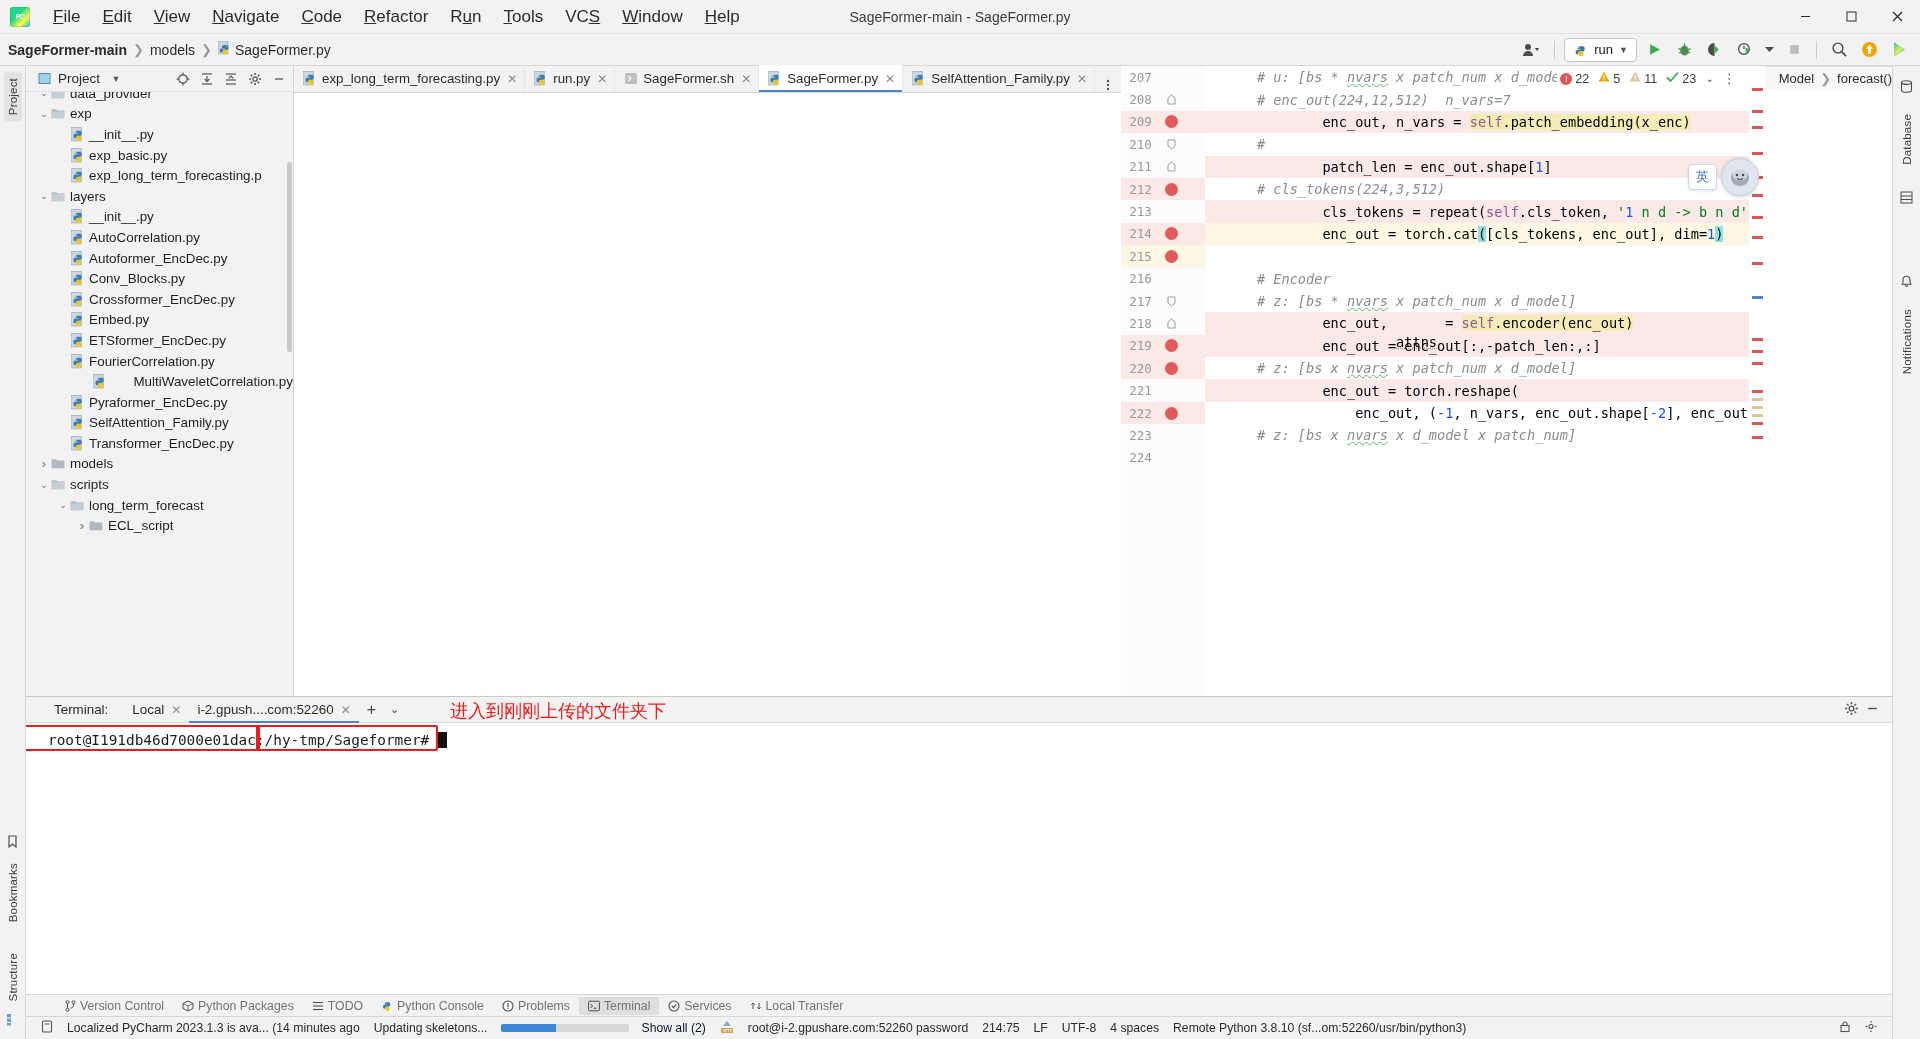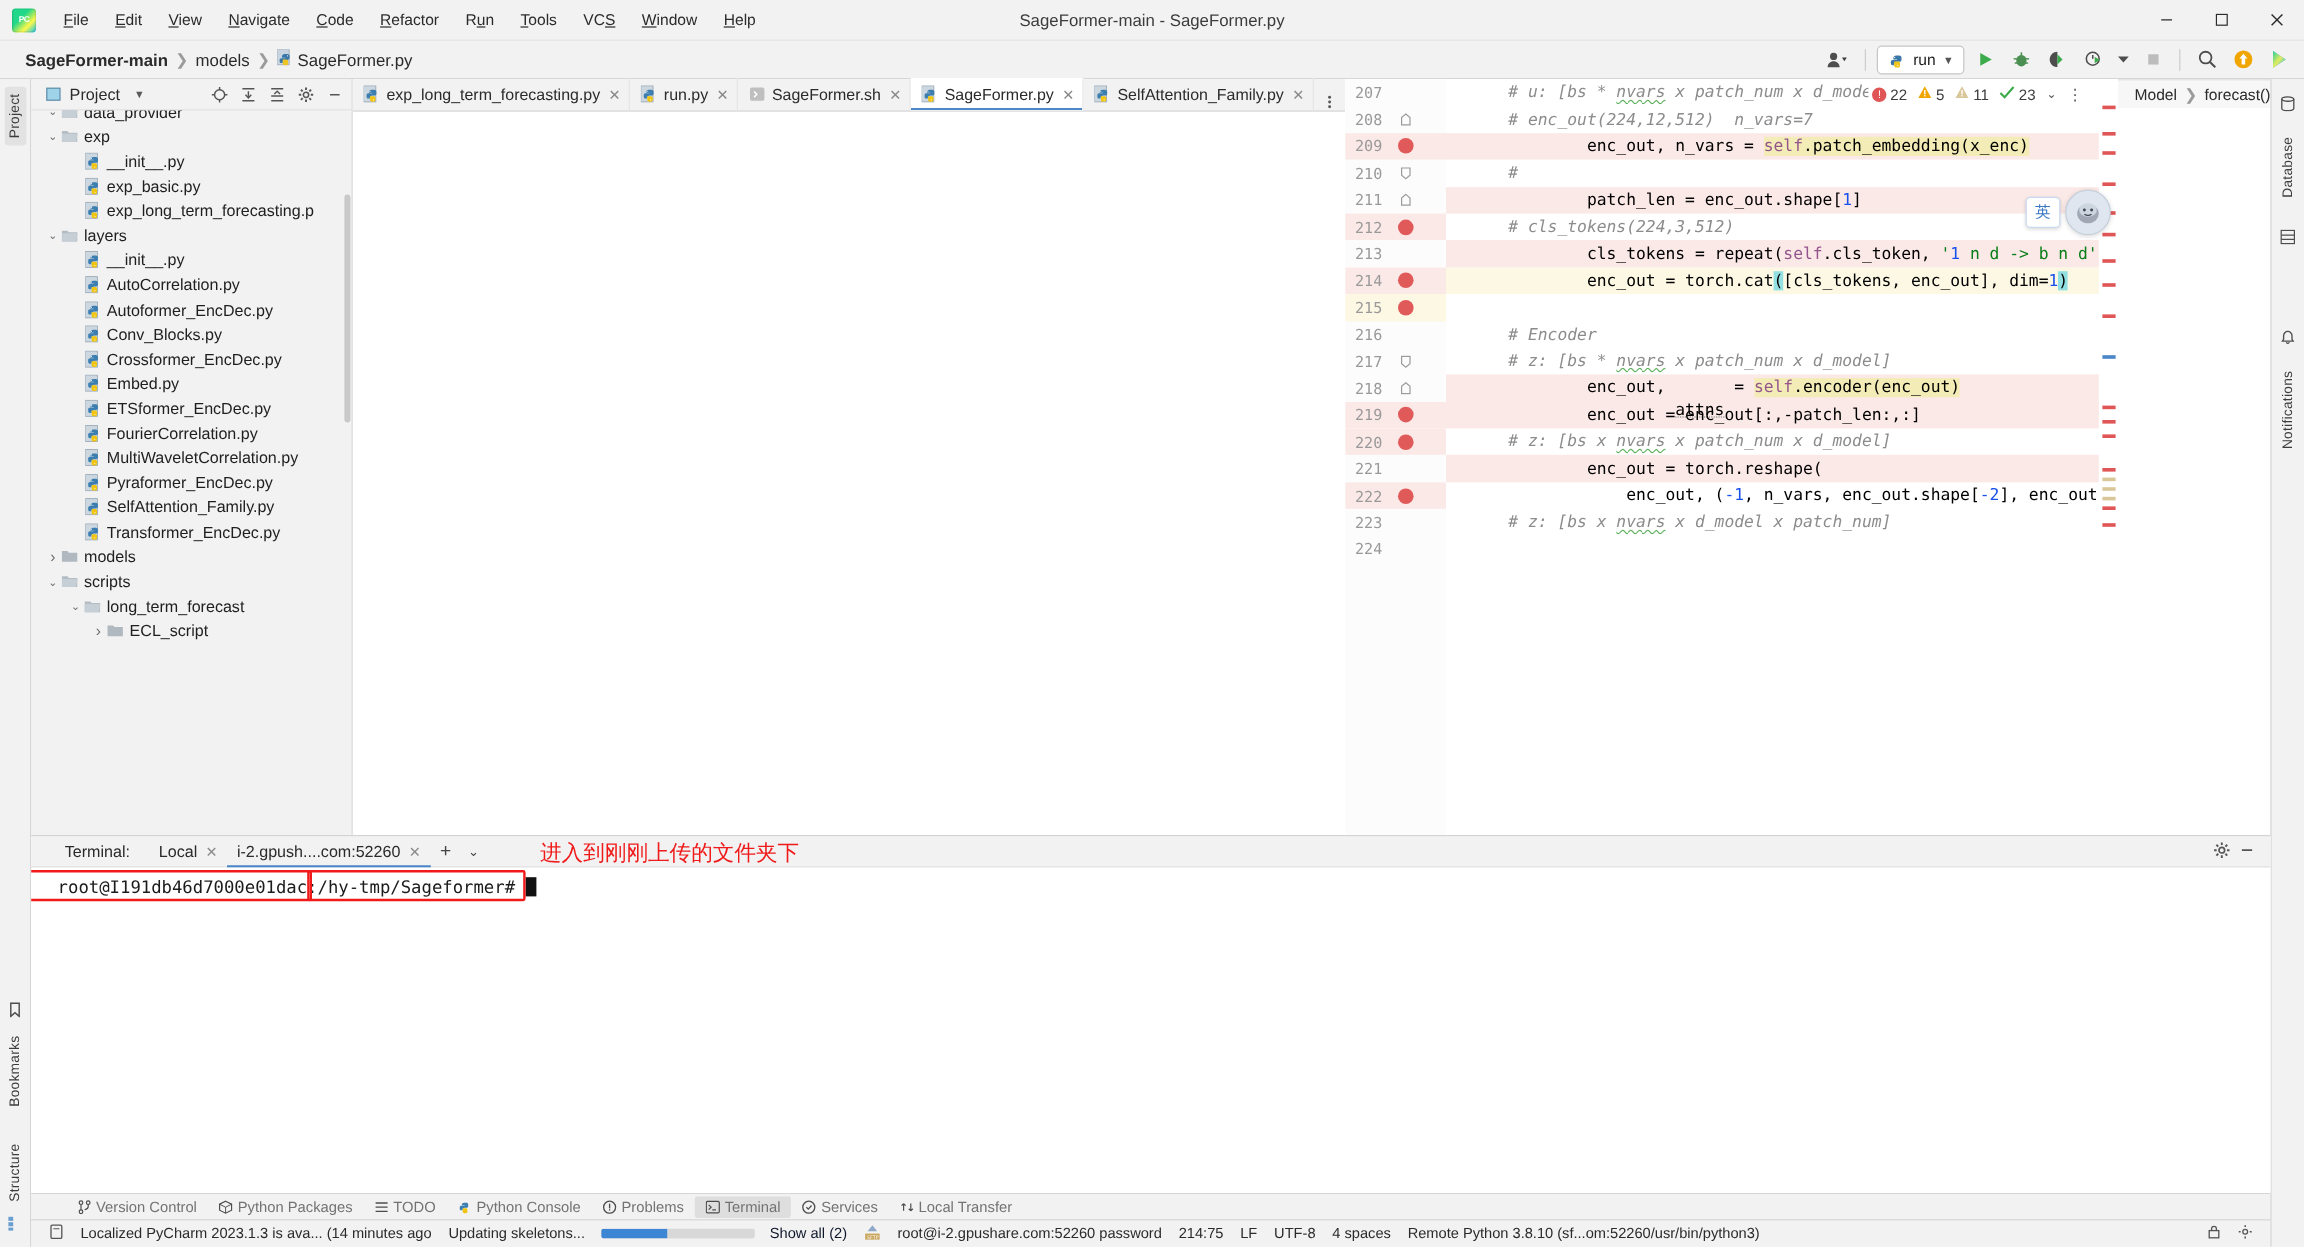--- a/index.html
+++ b/index.html
@@ -24,34 +24,34 @@
   }
   .pc-logo {
     width: 20px; height: 20px; border-radius: 3px; margin-right: 12px;
     background: linear-gradient(135deg,#21d789 0%, #21d789 38%, #fcf84a 70%, #07c3f2 100%);
     display:flex; align-items:center; justify-content:center; flex:none;
     box-shadow: inset 0 0 0 1px rgba(0,0,0,.1);
   }
   .pc-logo span { color:#fff; font-size:7px; font-weight:bold; letter-spacing:-.5px; }
   .menu { display: flex; align-items: center; gap: 0px; }
   .menu-item {
-    padding: 4px 11px; font-size: 13px; color: #2b2b2b; cursor: default; white-space:nowrap;
+    padding: 4px 11px; font-size: 17px; color: #2b2b2b; cursor: default; white-space:nowrap;
   }
   .menu-item u { text-decoration: underline; }
   .win-title {
     position:absolute; left:0; right:0; text-align:center; font-size:14px; color:#3c3c3c;
     pointer-events:none;
   }
   .win-btns { margin-left:auto; display:flex; height:34px; z-index:3; }
   .win-btn { width:46px; height:34px; display:flex; align-items:center; justify-content:center; color:#2b2b2b; }
 
   
   .navbar {
     height: 32px; min-height:32px; display:flex; align-items:center;
-    background:#f2f2f2; border-bottom:1px solid #d6d6d6; padding-left:21px; gap:0;
+    background:#f2f2f2; border-bottom:1px solid #d6d6d6; padding-left:8px; gap:0;
   }
   .crumb { display:flex; align-items:center; font-size:14px; color:#2b2b2b; }
   .crumb .sep { color:#9b9b9b; margin:0 6px; font-size:13px; }
   .crumb .bold { font-weight:bold; }
   .crumb .pyicon { margin-right:4px; }
   .navbar-right { margin-left:auto; display:flex; align-items:center; gap:4px; padding-right:8px; }
   .run-config {
     display:flex; align-items:center; gap:6px; border:1px solid #c6c6c6; border-radius:4px;
     background:#fff; height:24px; padding:0 8px; font-size:13px;
   }
@@ -593,21 +593,21 @@
                   <svg width="14" height="15" viewBox="0 0 13 14">
                     <rect x="0" y="0.5" width="9.5" height="12.5" fill="#ccd7e0" stroke="#93a3b1" stroke-width=".6"></rect>
                     <path d="M4.2 5.4c0-1.1.8-1.8 2-1.8h2.1c.9 0 1.6.6 1.6 1.5V6.6c0 .9-.7 1.5-1.6 1.5H6.9c-1.2 0-2.1.7-2.1 1.8v.5H3.6c-.8 0-1.3-.6-1.3-1.5V7.7c0-.9.5-1.5 1.4-1.5h3v-.4h-2.5z" fill="#3c7eb0"></path>
                     <circle cx="4.9" cy="4.7" r=".42" fill="#fff"></circle>
                     <path d="M4.9 8.5h3c.8 0 1.3.6 1.3 1.5v1.4c0 .9-.5 1.5-1.4 1.5H6.5c-.9 0-1.5-.6-1.5-1.5v-2.9z" fill="#f1c40f"></path>
                     <circle cx="7.5" cy="11.4" r=".42" fill="#fff"></circle>
                   </svg>
                 </span>
                 <span>FourierCorrelation.py</span>
               </div>
-              <div class="tnode" style="padding-left: 31px;">
+              <div class="tnode" style="padding-left: 31px; justify-content: space-between;">
                 <span class="twist"></span>
                 <span class="ticon">
                   <svg width="14" height="15" viewBox="0 0 13 14">
                     <rect x="0" y="0.5" width="9.5" height="12.5" fill="#ccd7e0" stroke="#93a3b1" stroke-width=".6"></rect>
                     <path d="M4.2 5.4c0-1.1.8-1.8 2-1.8h2.1c.9 0 1.6.6 1.6 1.5V6.6c0 .9-.7 1.5-1.6 1.5H6.9c-1.2 0-2.1.7-2.1 1.8v.5H3.6c-.8 0-1.3-.6-1.3-1.5V7.7c0-.9.5-1.5 1.4-1.5h3v-.4h-2.5z" fill="#3c7eb0"></path>
                     <circle cx="4.9" cy="4.7" r=".42" fill="#fff"></circle>
                     <path d="M4.9 8.5h3c.8 0 1.3.6 1.3 1.5v1.4c0 .9-.5 1.5-1.4 1.5H6.5c-.9 0-1.5-.6-1.5-1.5v-2.9z" fill="#f1c40f"></path>
                     <circle cx="7.5" cy="11.4" r=".42" fill="#fff"></circle>
                   </svg>
                 </span>

